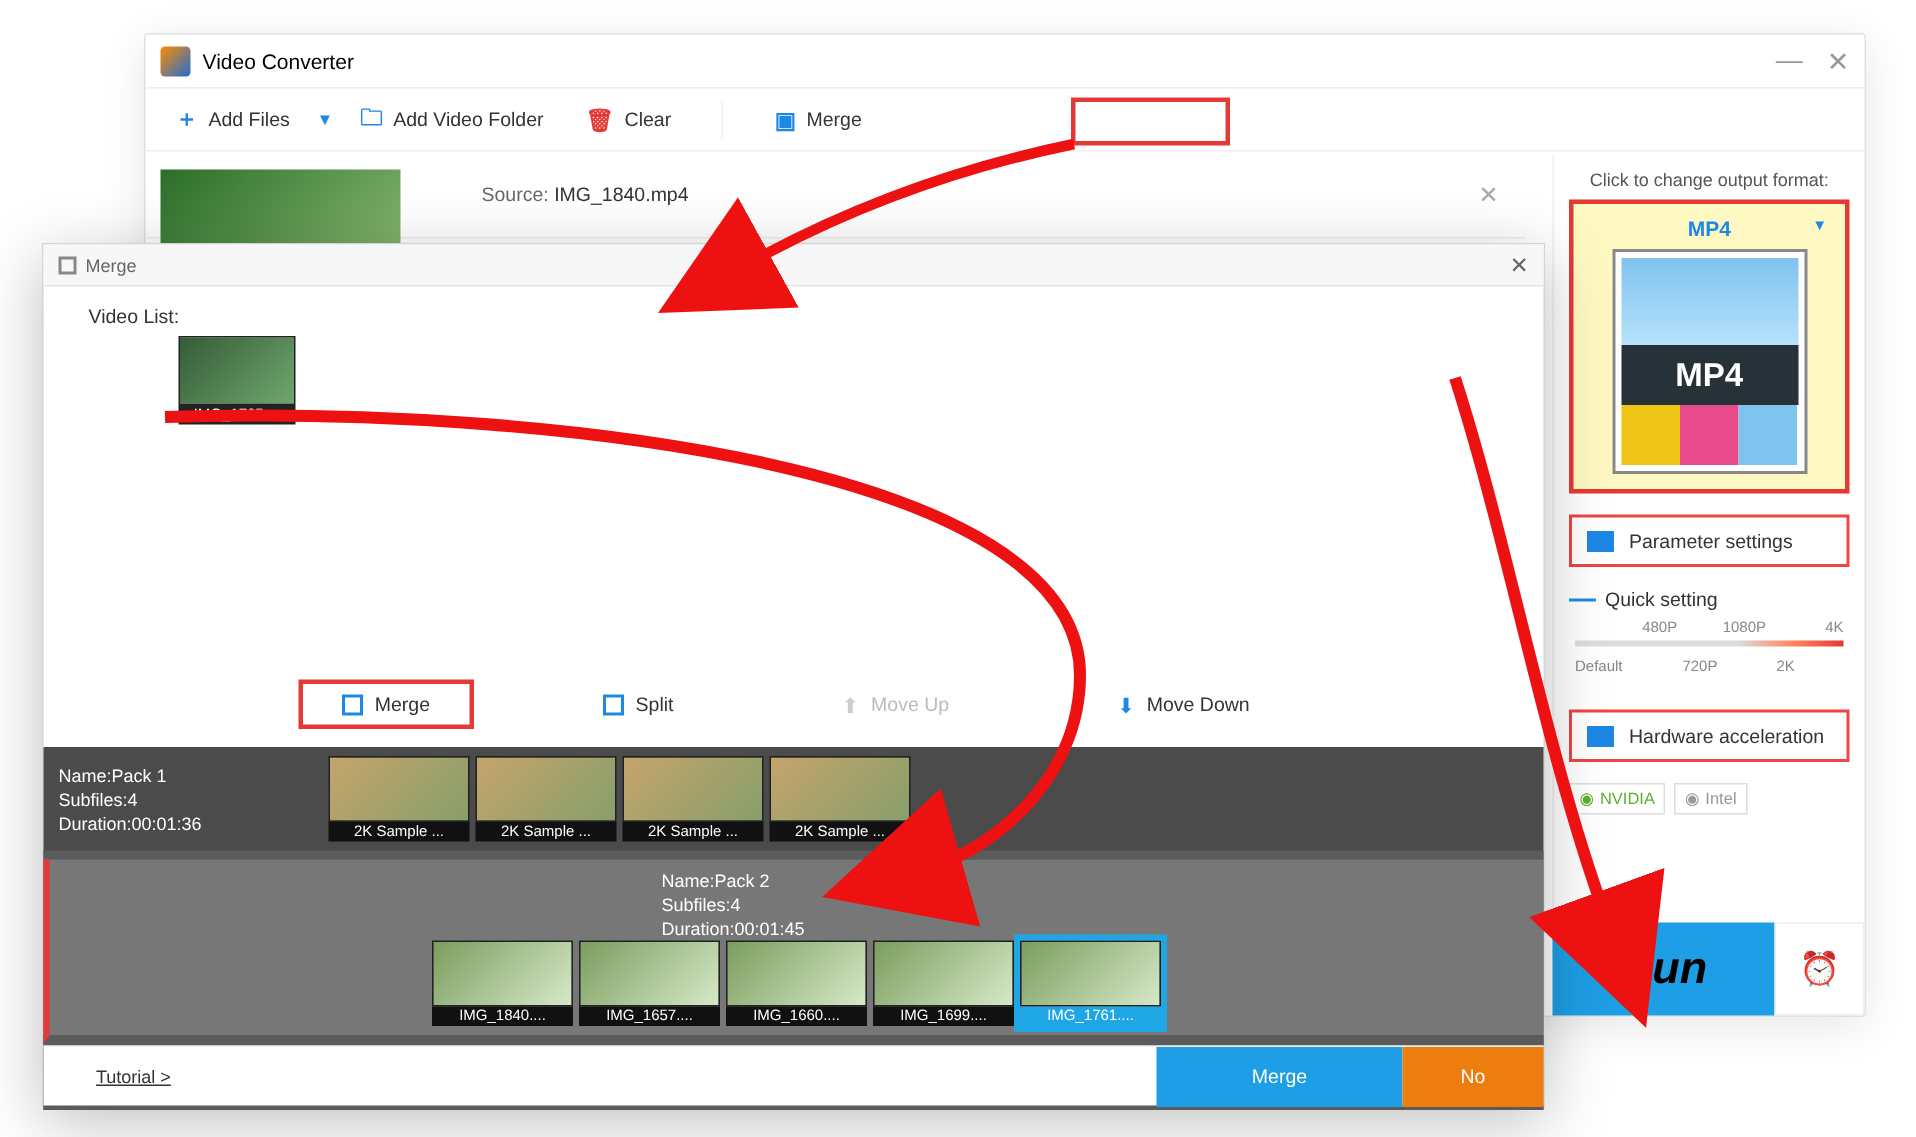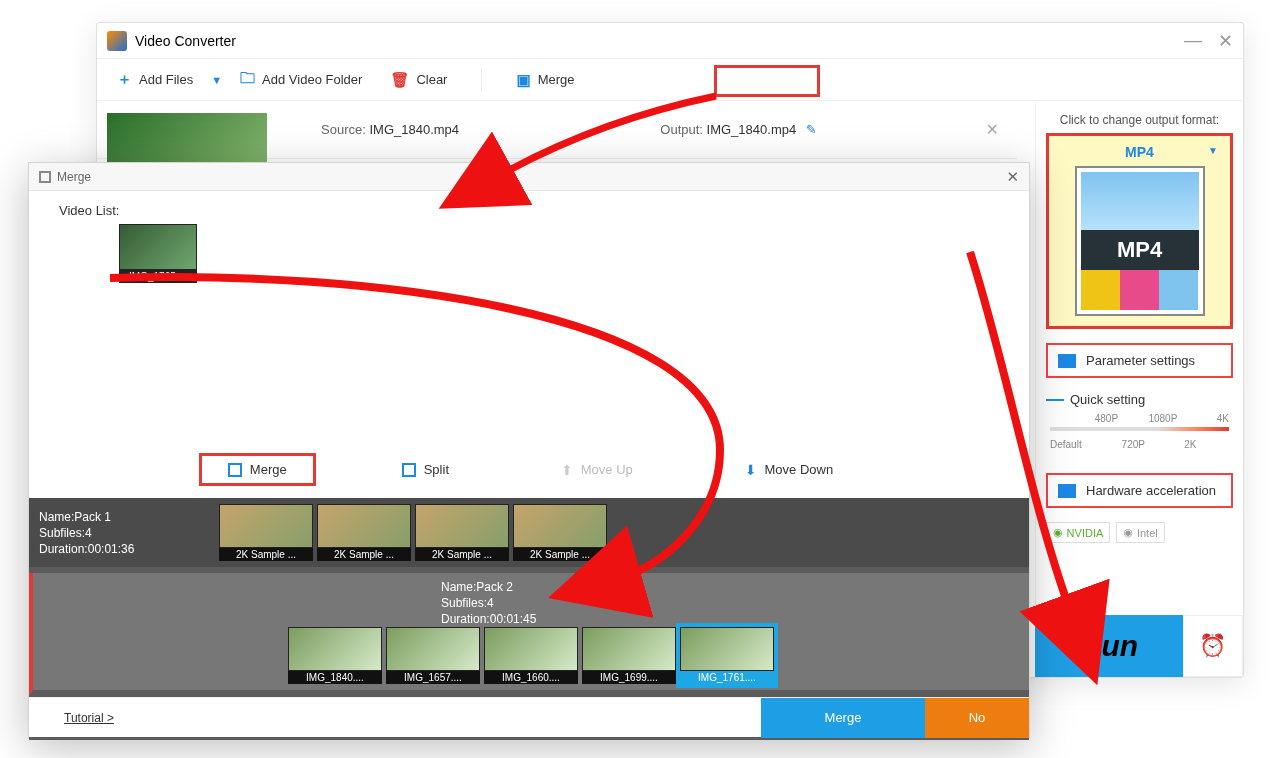--- a/index.html
+++ b/index.html
@@ -189,21 +189,21 @@
   .dlg-foot {
     position:absolute; bottom:0; left:0; right:0;
     height:40px;
     display:flex; align-items:center;
     border-top:1px solid #eee;
     background:#fff;
   }
   .tutorial { margin-left:35px; color:#333; text-decoration:underline; font-size:12px; }
   .dlg-foot .spacer { flex:1;}
   .btn-merge { width:164px; height:40px; background:#1e9ee5; color:#fff; display:flex; align-items:center; justify-content:center; cursor:pointer;}
-  .btn-no { width:104px; height:40px; background:#ed7d0f; color:#fff; display:flex; align-items:center; justify-content:center; cursor:pointer;}
+  .btn-no { width:94px; height:40px; background:#ed7d0f; color:#fff; display:flex; align-items:center; justify-content:center; cursor:pointer;}
 
   
   .arrow-svg { position:absolute; pointer-events:none; }
   .highlightbox { position:absolute; border:3px solid #e53935; pointer-events:none;}
 </style>
 </head>
 <body>
 
 <div class="main-window">
   <div class="titlebar">
@@ -234,25 +234,20 @@
       <span>Merge</span>
     </div>
   </div>
 
   <div class="main-body">
     <div class="item-row">
        <div class="left-thumb"></div>
        <div class="col" style="margin-left:40px">
          <span class="label">Source:</span>
          <span>IMG_1840.mp4</span>
-       </div>
-       <div class="col">
-         <span class="label">Output:</span>
-         <span>IMG_1840.mp4</span>
-         <span class="pencil">✎</span>
        </div>
        <span class="close-x">✕</span>
     </div>
   </div>
 
   <div class="side-panel">
     <div class="side-title">Click to change output format:</div>
     <div class="fmt-card">
       <div class="fmt-tab">
         <span>MP4</span>

